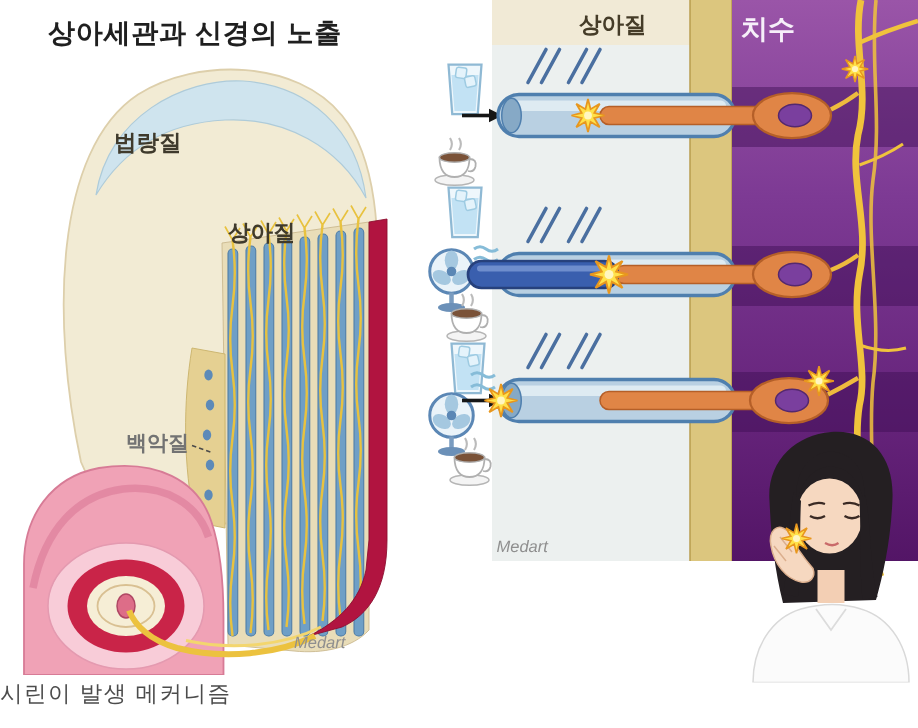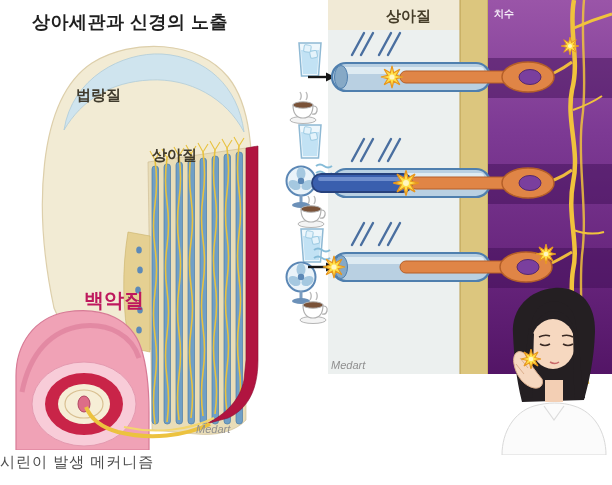--- a/index.html
+++ b/index.html
@@ -4,23 +4,23 @@
 <style>
   html,body { margin:0; padding:0; background:#fff; }
   .canvas {
     position:relative; width:612px; height:485px; background:#ffffff;
     overflow:hidden; font-family:"Liberation Sans", sans-serif;
   }
   .lbl { position:absolute; font-weight:700; white-space:nowrap; }
   .title-lbl { left:32px; top:10px; font-size:18px; color:#1f1f1f; letter-spacing:0.5px; }
   .enamel-lbl { left:76px; top:86px; font-size:15px; color:#3f3a2c; }
   .dentin-left-lbl { left:152px; top:146px; font-size:15px; color:#3f3a2c; }
-  .cementum-lbl { left:84px; top:287px; font-size:20px; color:#be185d; }
+  .cementum-lbl { left:84px; top:287px; font-size:14px; color:#737373; }
   .dentin-right-lbl { left:386px; top:7px; font-size:15px; color:#453c28; }
-  .pulp-lbl { left:494px; top:7px; font-size:10px; color:#f6eff9; }
+  .pulp-lbl { left:494px; top:7px; font-size:18px; color:#f6eff9; }
   .watermark { position:absolute; font-style:italic; color:#8f8f8f; font-size:11px;
                font-family:Liberation Sans, sans-serif; }
   .wm-left { left:196px; top:423px; }
   .wm-right { left:331px; top:359px; }
   .caption { position:absolute; left:0; right:0; top:453px; text-align:left;
              font-size:15px; color:#4c4c4c; letter-spacing:1px; }
   svg { position:absolute; display:block; }
   .left-svg { left:0; top:0; }
   .right-svg { left:282px; top:0; }
 </style>

